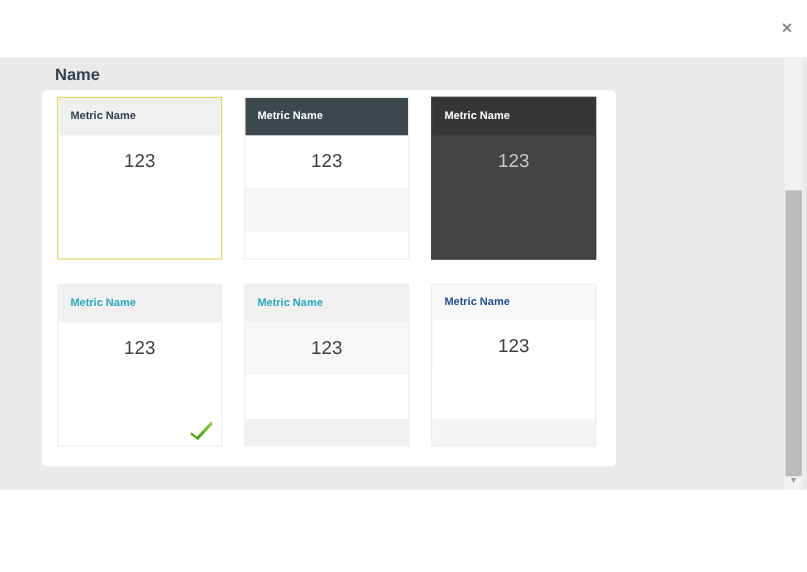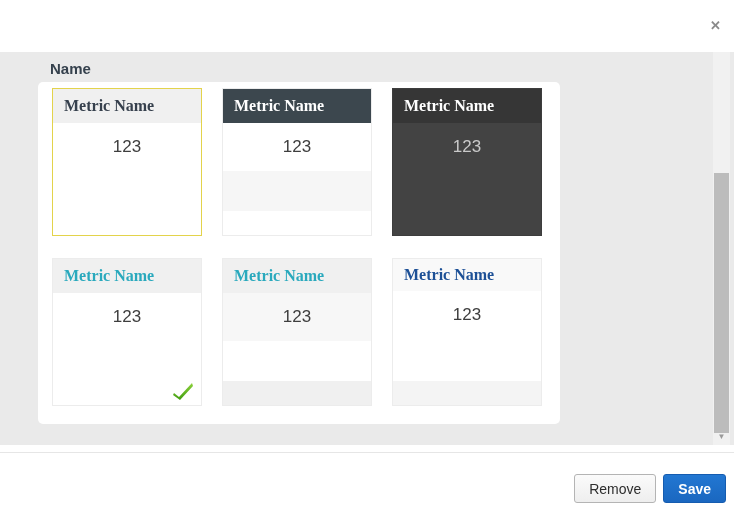--- a/index.html
+++ b/index.html
@@ -34,21 +34,21 @@
     display:grid; grid-template-columns:repeat(3,150px); grid-auto-rows:148px;
     column-gap:20px; row-gap:22px;
   }
   
   .card {
     position:relative; width:150px; height:148px; background:#fff;
     border:1px solid #ececec; cursor:pointer; overflow:hidden;
   }
   .card .hd {
     height:34px; line-height:33px; padding-left:11px;
-    font-size:16px; font-weight:bold; white-space:nowrap;font-family:Liberation Serif, serif;
+    font-size:10px; font-weight:bold; white-space:nowrap;
   }
   .card .val {
     height:48px; line-height:48px; text-align:center;
     font-size:17px; color:#3e3e3e;
   }
   .card .r1, .card .r2 { width:100%; }
 
   .c1 { border:1px solid #e3d34b; }
   .c1 .hd { background:#f0f0f0; color:#36404d; }
 
@@ -178,18 +178,14 @@
     </div>
 
     <div class="scrollbar">
       <div class="scroll-thumb"></div>
       <div class="scroll-arrow">▼</div>
     </div>
   </div>
 
   <div class="footer-gap"></div>
 
-  <div class="modal-footer">
-    <button class="btn btn-remove">Remove</button>
-    <button class="btn btn-save">Save</button>
-  </div>
 
 </div>
 
 </body></html>

